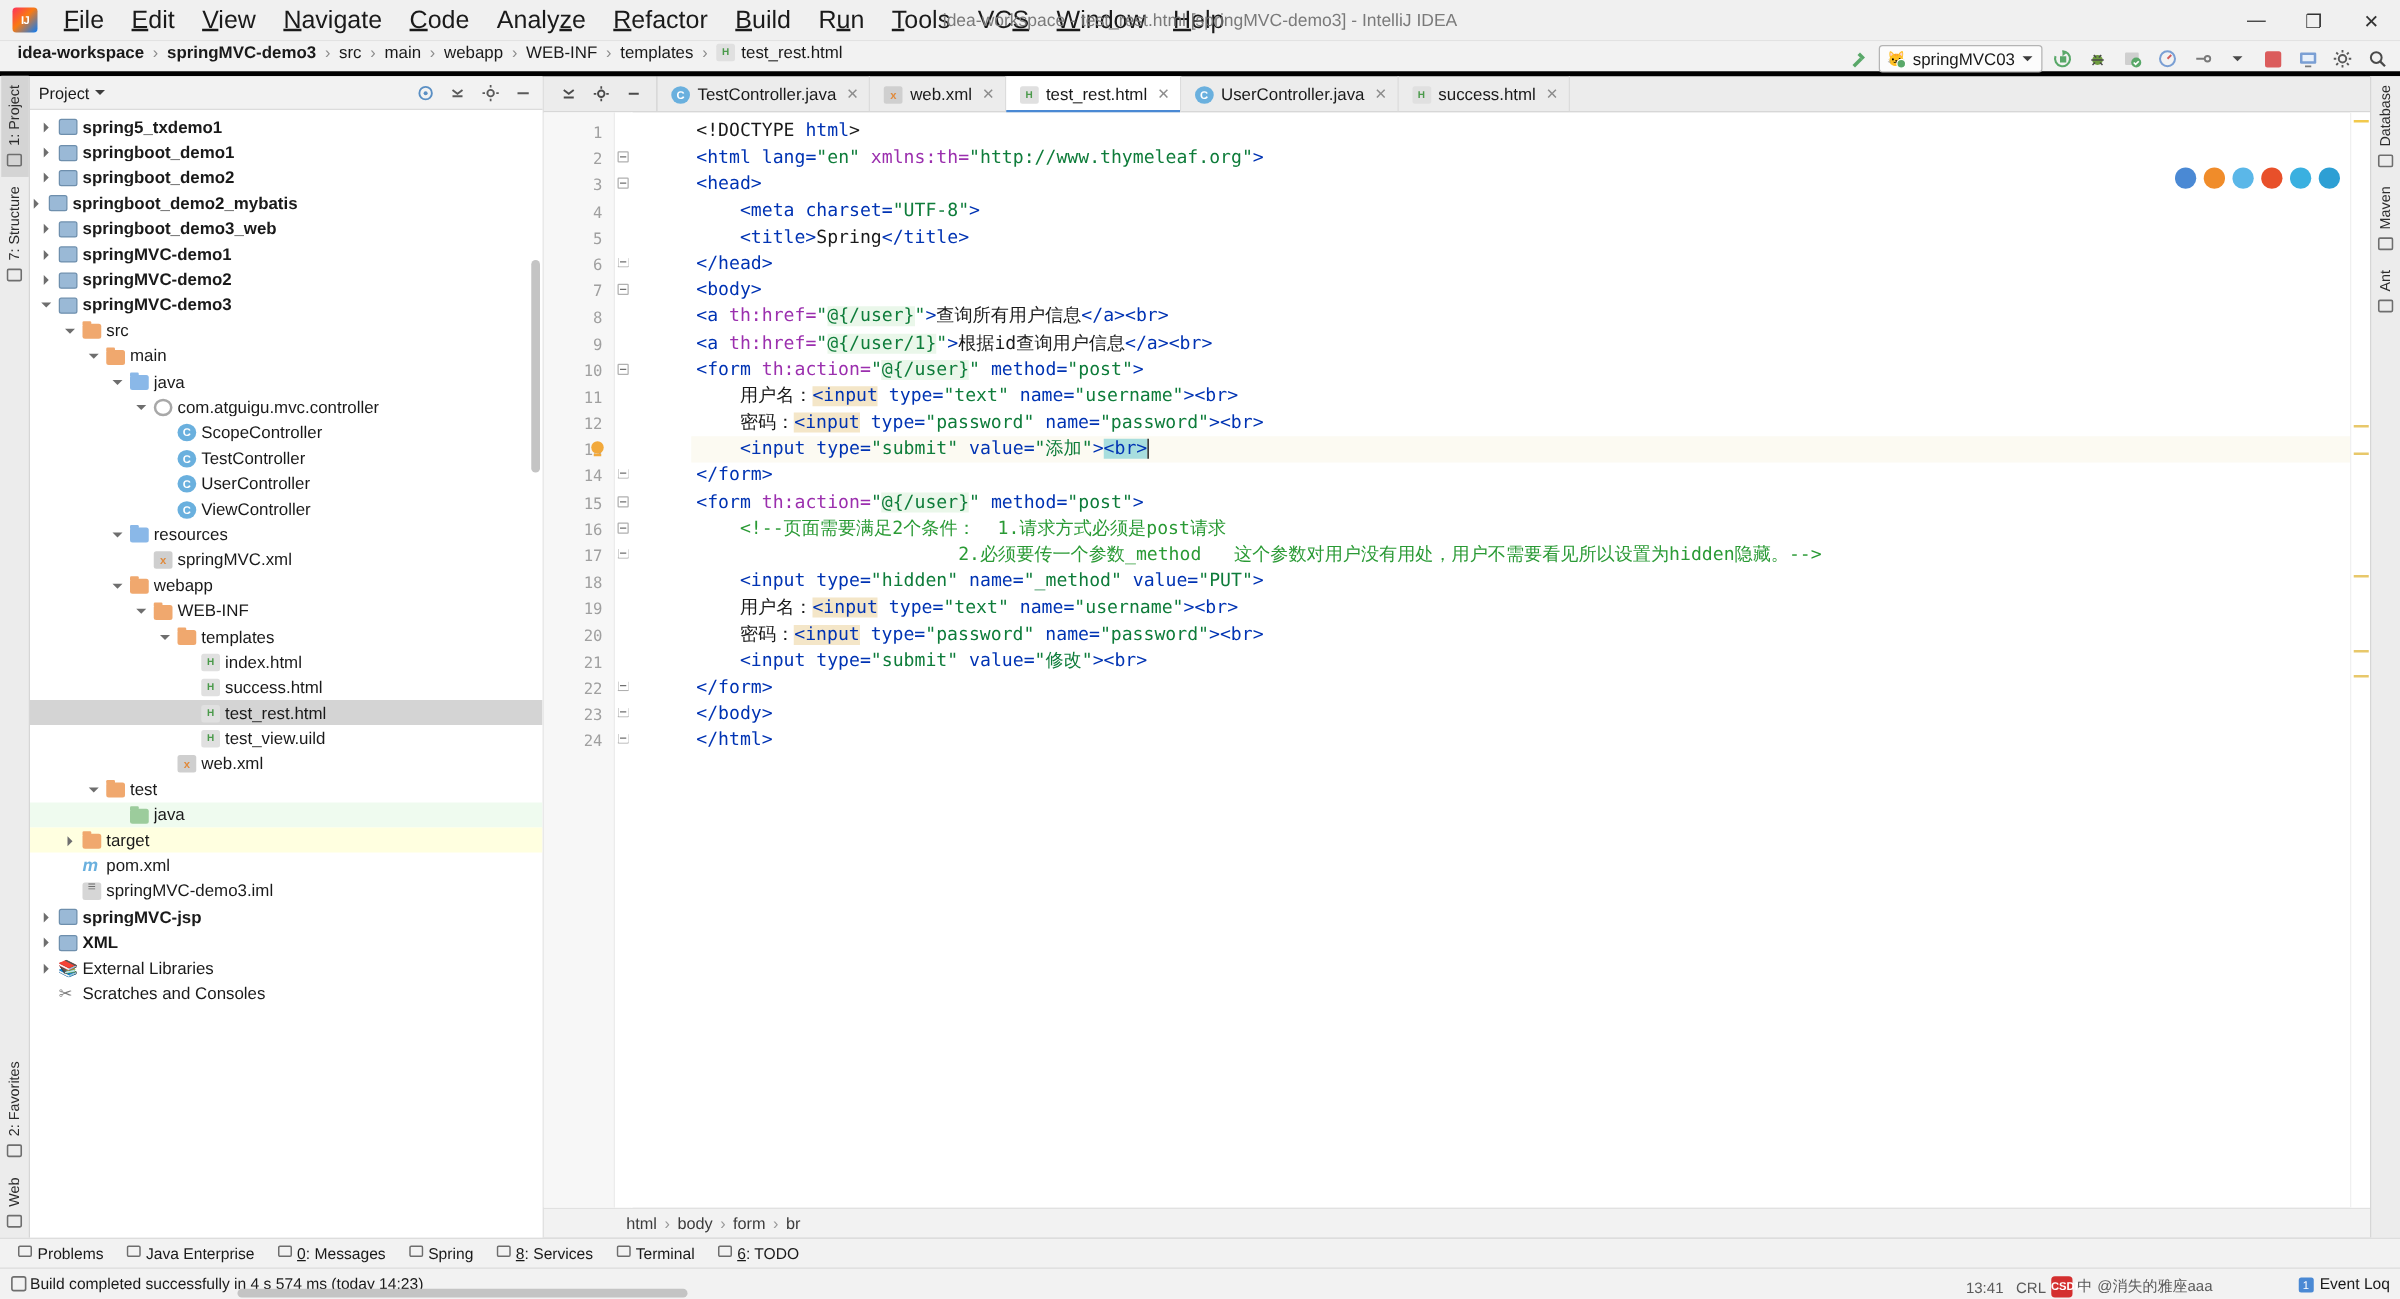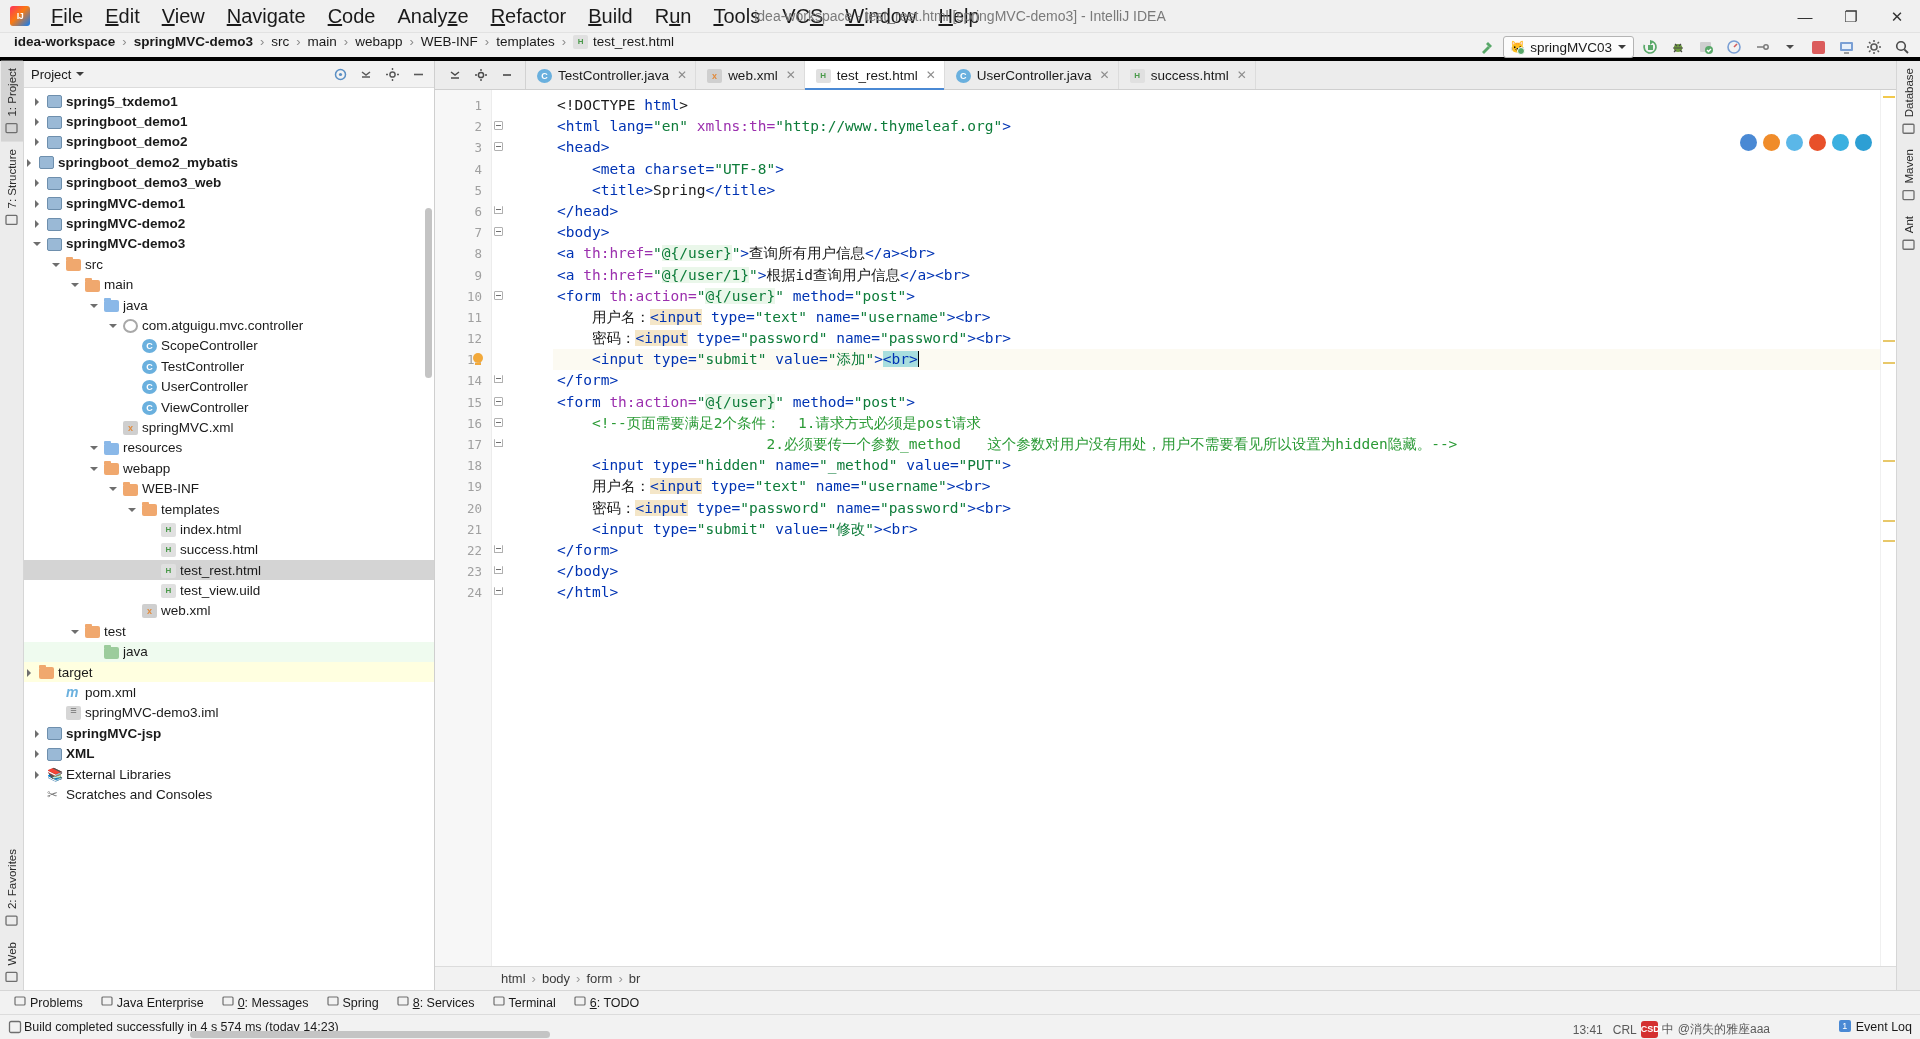--- a/index.html
+++ b/index.html
@@ -281,21 +281,21 @@
   .bw u { text-decoration: underline; }
 
   
   .statusbar {
     height: 25px; background: #f2f2f2; border-top: 1px solid #dcdcdc;
     display: flex; align-items: center; flex: 0 0 25px; font-size: 12.5px;
     position: relative; padding-left: 6px;
   }
   .sb-msg { display: flex; align-items: center; gap: 6px; }
   .st-right { position: absolute; right: 8px; display: flex; align-items: center; gap: 12px; }
-  .st-chip { display: flex; align-items: flex-start; gap: 5px; }
+  .st-chip { display: flex; align-items: flex-end; gap: 5px; }
   .evt-ico { width: 12px; height: 12px; border-radius: 2px; background: #4a89d4; position: relative; }
   .evt-ico::after { content:"1"; position:absolute; inset:0; color:#fff; font-size:9px;
     text-align:center; line-height:12px; }
   .csdn {
     position: absolute; right: 150px; bottom: 1px; display: flex; align-items: center; gap: 4px;
     font-size: 12px; color: #5a5a5a;
   }
   .csdn-logo {
     width: 17px; height: 17px; border-radius: 3px; background: #d42f2f; color: #fff;
     font-size: 9px; text-align: center; line-height: 17px; font-weight: bold;
@@ -589,30 +589,30 @@
           <div class="node" style="padding-left: 103px;">
             <span class="arrow"></span>
             <span class="ico ico-class">C</span>
             <span class="node-label">UserController</span>
           </div>
           <div class="node" style="padding-left: 103px;">
             <span class="arrow"></span>
             <span class="ico ico-class">C</span>
             <span class="node-label">ViewController</span>
           </div>
-          <div class="node" style="padding-left: 84px;">
-            <span class="arrow"></span>
-            <span class="ico ico-xml"></span>
-            <span class="node-label">springMVC.xml</span>
-          </div>
           <div class="node" style="padding-left: 65px;">
             <span class="arrow open"></span>
             <span class="ico ico-folder blue"></span>
             <span class="node-label">resources</span>
           </div>
+          <div class="node" style="padding-left: 84px;">
+            <span class="arrow"></span>
+            <span class="ico ico-xml"></span>
+            <span class="node-label">springMVC.xml</span>
+          </div>
           <div class="node" style="padding-left: 65px;">
             <span class="arrow open"></span>
             <span class="ico ico-folder"></span>
             <span class="node-label">webapp</span>
           </div>
           <div class="node" style="padding-left: 84px;">
             <span class="arrow open"></span>
             <span class="ico ico-folder"></span>
             <span class="node-label">WEB-INF</span>
           </div>
@@ -649,21 +649,21 @@
           <div class="node" style="padding-left: 46px;">
             <span class="arrow open"></span>
             <span class="ico ico-folder"></span>
             <span class="node-label">test</span>
           </div>
           <div class="node hl2" style="padding-left: 65px;">
             <span class="arrow"></span>
             <span class="ico ico-folder test"></span>
             <span class="node-label">java</span>
           </div>
-          <div class="node hl" style="">
+          <div class="node hl" style="padding-left: 27px;">
             <span class="arrow closed"></span>
             <span class="ico ico-folder"></span>
             <span class="node-label">target</span>
           </div>
           <div class="node" style="padding-left: 27px;">
             <span class="arrow"></span>
             <span class="ico ico-maven">m</span>
             <span class="node-label">pom.xml</span>
           </div>
           <div class="node" style="padding-left: 27px;">

